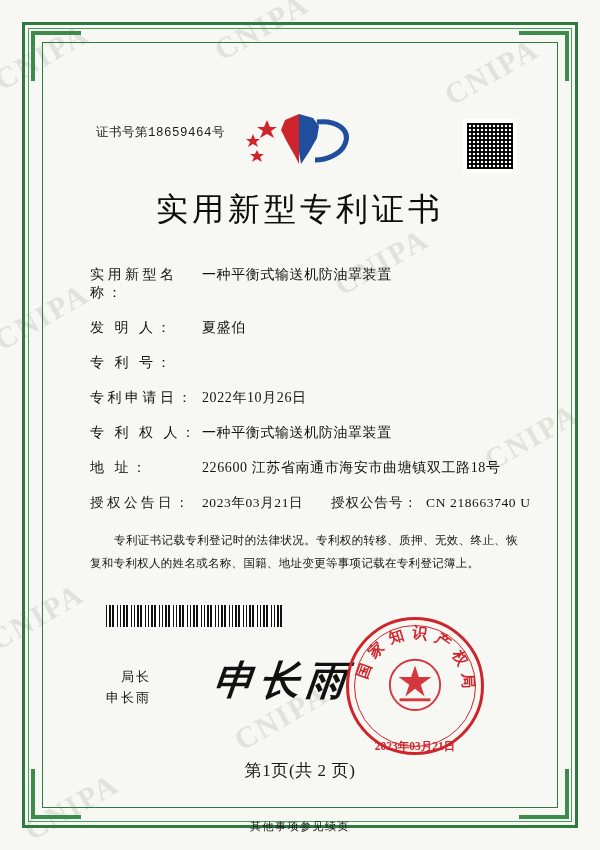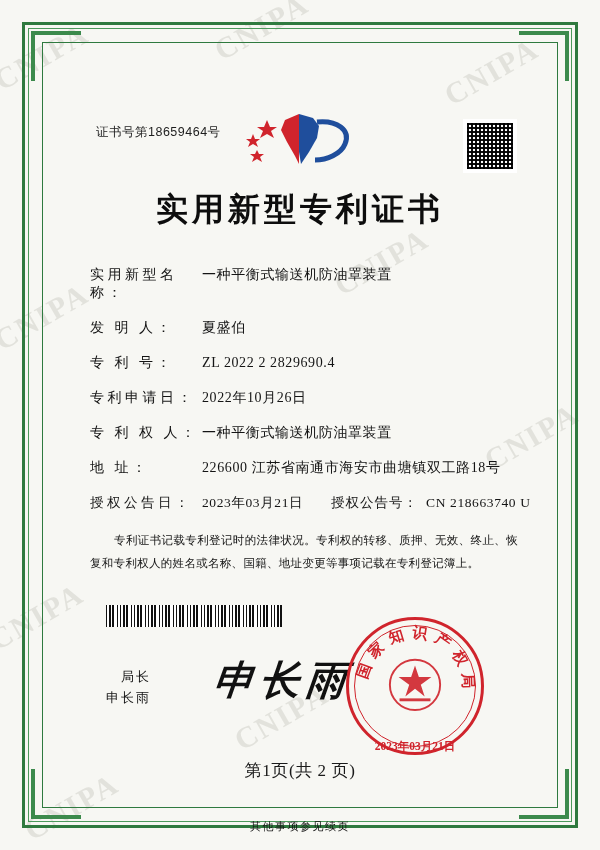--- a/index.html
+++ b/index.html
@@ -79,21 +79,21 @@
 
   
   .top-row {
     position: relative;
     height: 80px;
   }
   .cert-no {
     position: absolute;
     left: 32px;
     top: 62px;
-    font-family: Liberation Sans, sans-serif;
+    font-family: Liberation Mono, monospace;
     font-size: 12.5px;
     color: #1d1d1d;
     letter-spacing: 0.5px;
   }
   .logo {
     position: absolute;
     left: 50%;
     top: 50px;
     transform: translateX(-50%);
     width: 118px;
@@ -111,21 +111,21 @@
     background-blend-mode: multiply;
     border: 3px solid #fff;
     box-shadow: 0 0 0 1px #fff;
   }
 
   .title {
     margin-top: 46px;
     text-align: center;
     font-family: "Liberation Serif", serif;
     font-size: 32px;
-    font-weight: bold;
+    font-weight: normal;
     color: #0d0d0d;
     letter-spacing: 4px;
   }
 
   .fields {
     margin-top: 34px;
     padding-left: 26px;
   }
   .field {
     display: flex;
@@ -322,21 +322,20 @@
       <div class="field">
         <span class="lbl">实用新型名称：</span>
         <span class="val">一种平衡式输送机防油罩装置</span>
       </div>
       <div class="field">
         <span class="lbl">发  明  人：</span>
         <span class="val">夏盛伯</span>
       </div>
       <div class="field">
         <span class="lbl">专  利  号：</span>
-        <span class="val">ZL 2022 2 2829690.4</span>
       </div>
       <div class="field">
         <span class="lbl">专利申请日：</span>
         <span class="val">2022年10月26日</span>
       </div>
       <div class="field">
         <span class="lbl">专 利 权 人：</span>
         <span class="val">一种平衡式输送机防油罩装置</span>
       </div>
       <div class="field">

